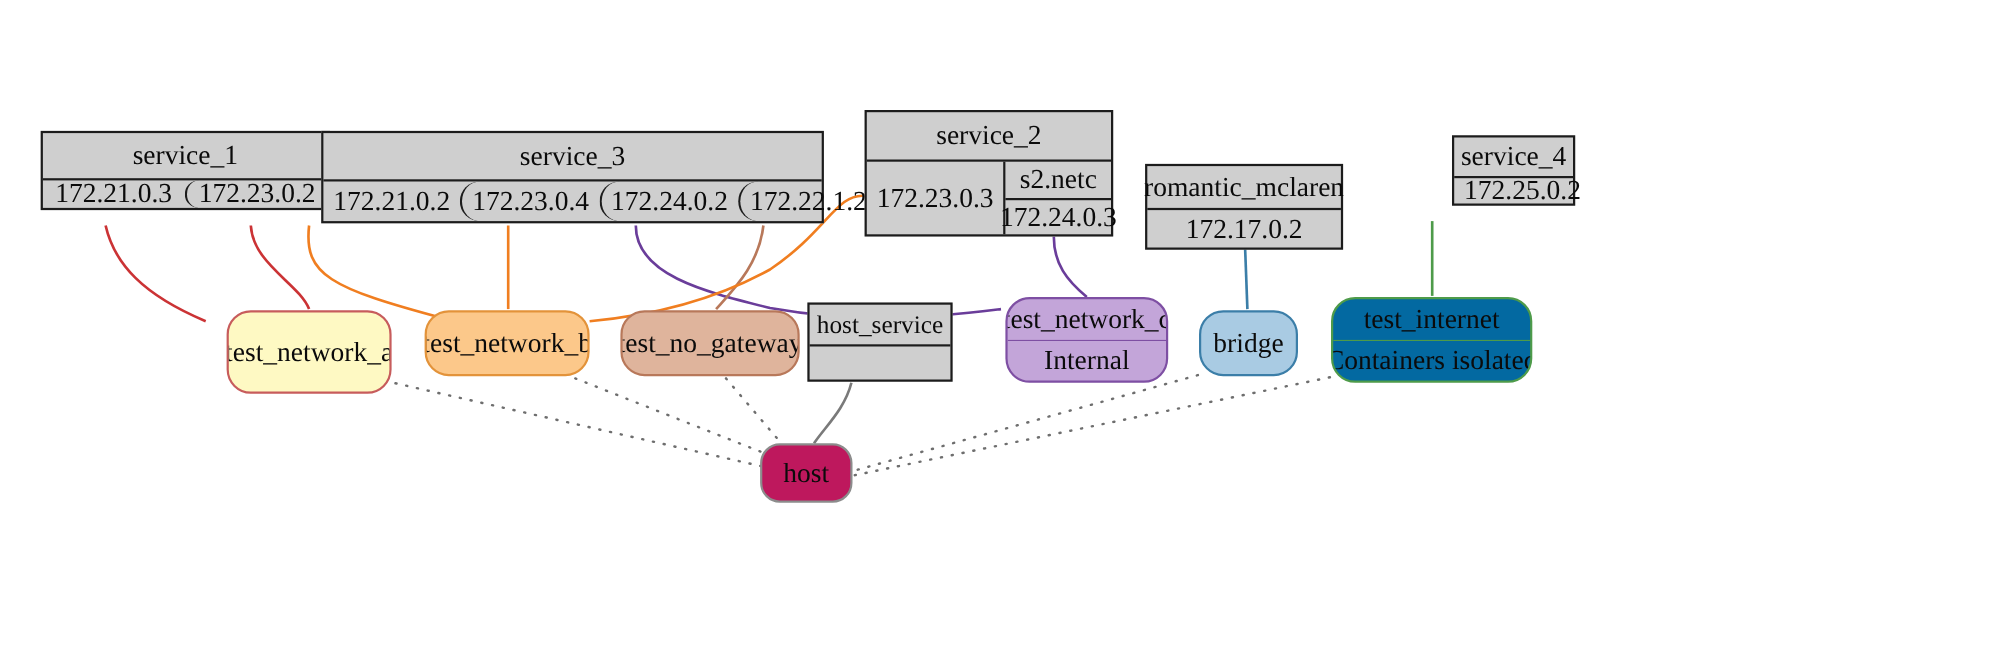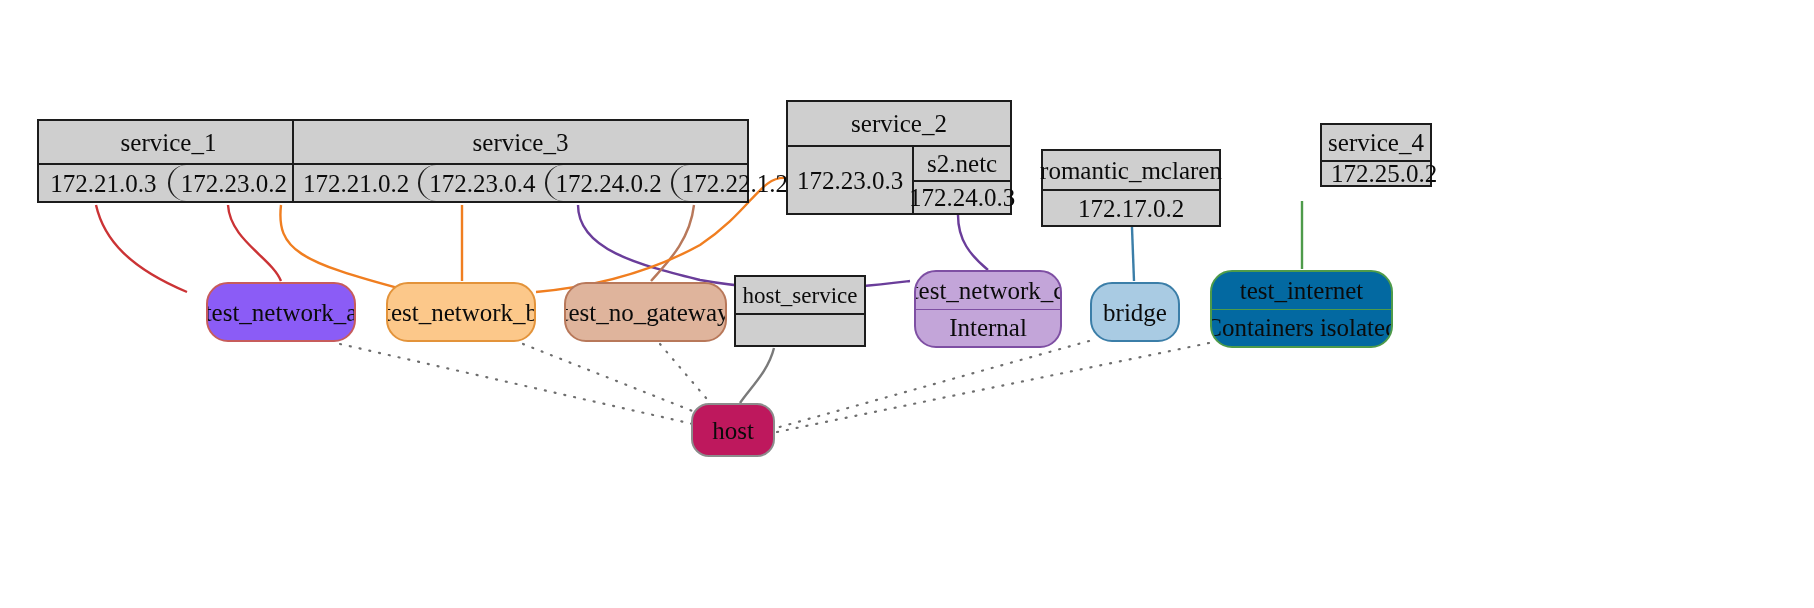--- a/index.html
+++ b/index.html
@@ -155,21 +155,21 @@
 
     <path d="M 774,348 C 768,372 750,388 740,403" fill="none" stroke="#7A7A7A" stroke-width="2.4"></path>
 
     <path d="M 340,344 L 693,424" fill="none" stroke="#6E6E6E" stroke-width="2.2" stroke-linecap="round" stroke-dasharray="1 9"></path>
     <path d="M 523,344 L 700,414" fill="none" stroke="#6E6E6E" stroke-width="2.2" stroke-linecap="round" stroke-dasharray="1 9"></path>
     <path d="M 660,344 L 712,405" fill="none" stroke="#6E6E6E" stroke-width="2.2" stroke-linecap="round" stroke-dasharray="1 9"></path>
     <path d="M 1089,341 L 776,428" fill="none" stroke="#6E6E6E" stroke-width="2.2" stroke-linecap="round" stroke-dasharray="1 9"></path>
     <path d="M 1209,343 L 777,432" fill="none" stroke="#6E6E6E" stroke-width="2.2" stroke-linecap="round" stroke-dasharray="1 9"></path>
   </svg>
 
-  <div class="record" style="left:37px; top:119px; width:263px; height:84px;">
+  <div class="record" style="left:37px; top:119px; width:263px; height:72px;">
     <div class="rec-title" style="height:42px;">service_1</div>
     <div class="rec-row">
       <div class="rec-cell">172.21.0.3</div>
       <div class="rec-cell">172.23.0.2</div>
     </div>
   </div>
 
   <div class="record" style="left:292px; top:119px; width:457px; height:84px;">
     <div class="rec-title" style="height:42px;">service_3</div>
     <div class="rec-row">
@@ -206,22 +206,22 @@
   </div>
 
 
   <div class="record" style="left:734px; top:275px; width:132px; height:72px;">
     <div class="rec-title" style="height:36px; font-size:23px;">host_service</div>
     <div class="rec-row">
       <div class="rec-cell rec-empty"></div>
     </div>
   </div>
 
-  <div class="netnode" style="left:206px; top:282px; width:150px; height:60px;
-              background:#8b5cf6; border-color:#C75C5C;">
+  <div class="netnode" style="left:206px; top:282px; width:150px; height:76px;
+              background:#fef9c3; border-color:#C75C5C;">
     <div class="net-line">test_network_a</div>
   </div>
 
   <div class="netnode" style="left:386px; top:282px; width:150px; height:60px;
               background:#FCC88A; border-color:#E3933A;">
     <div class="net-line">test_network_b</div>
   </div>
 
   <div class="netnode" style="left:564px; top:282px; width:163px; height:60px;
               background:#DFB49C; border-color:#B8785A;">

